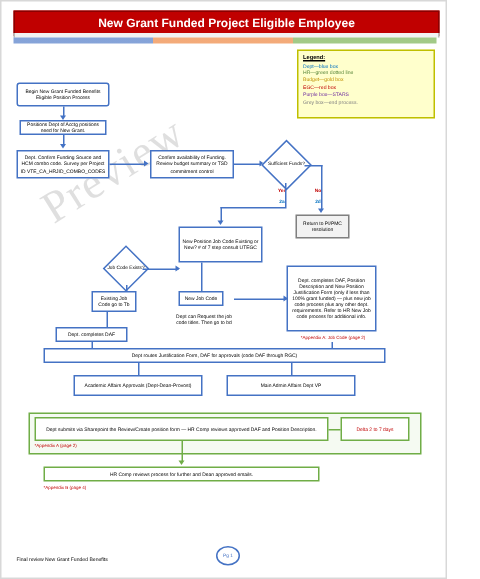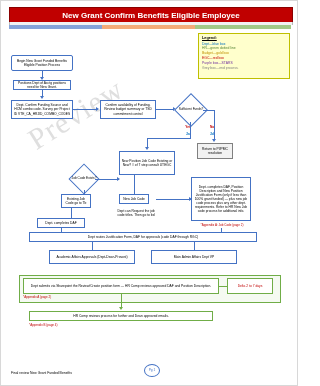--- a/index.html
+++ b/index.html
@@ -116,21 +116,21 @@
   }
   .group-box{
     position:absolute;box-sizing:border-box;border:1px solid #70ad47;background:rgba(226,240,217,.35);
   }
 </style>
 </head>
 <body>
 
 <div class="page">
 
-  <div class="title-bar">New Grant Confirm Benefits Eligible Employee</div>
+  <div class="title-bar">New Grant Funded Project Eligible Employee</div>
   <div class="title-accent"></div>
   <div class="accent-strip"></div>
 
   <div class="watermark">Preview</div>
 
   <div class="legend">
     <div class="hdr">Legend:</div>
     <div class="l-blue">Dept—blue box</div>
     <div class="l-green">HR—green dotted line</div>
     <div style="color:#bf8f00">Budget—gold box</div>

